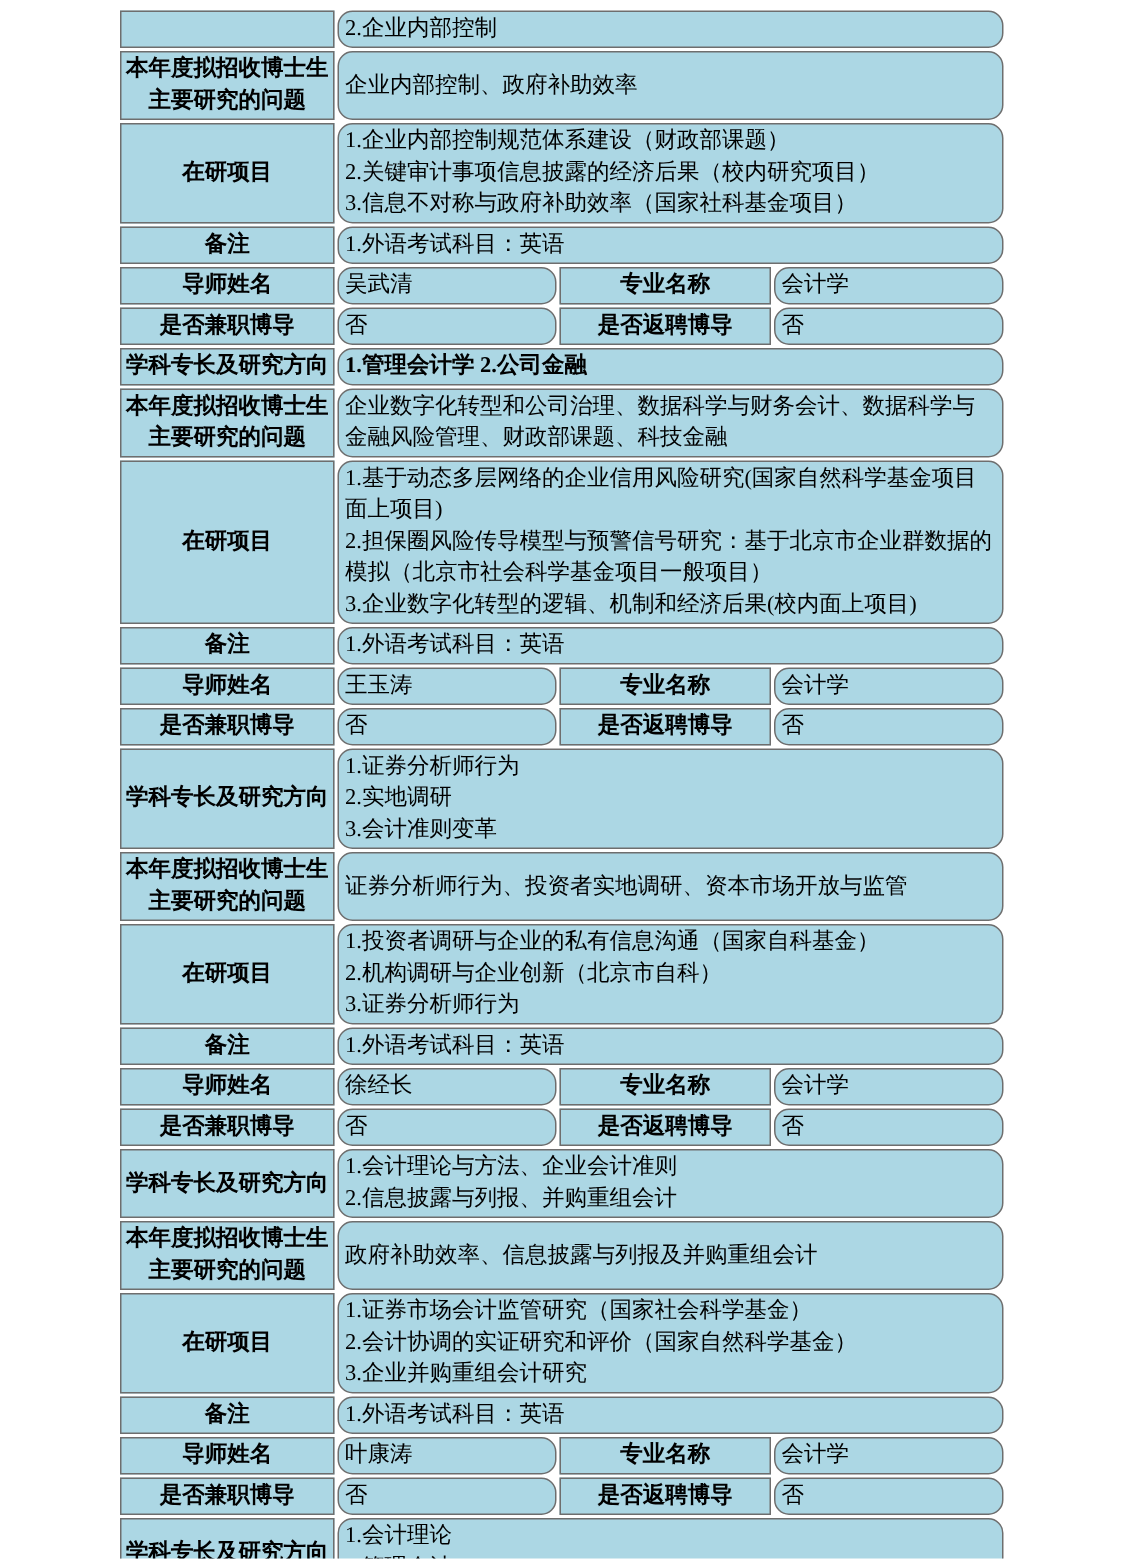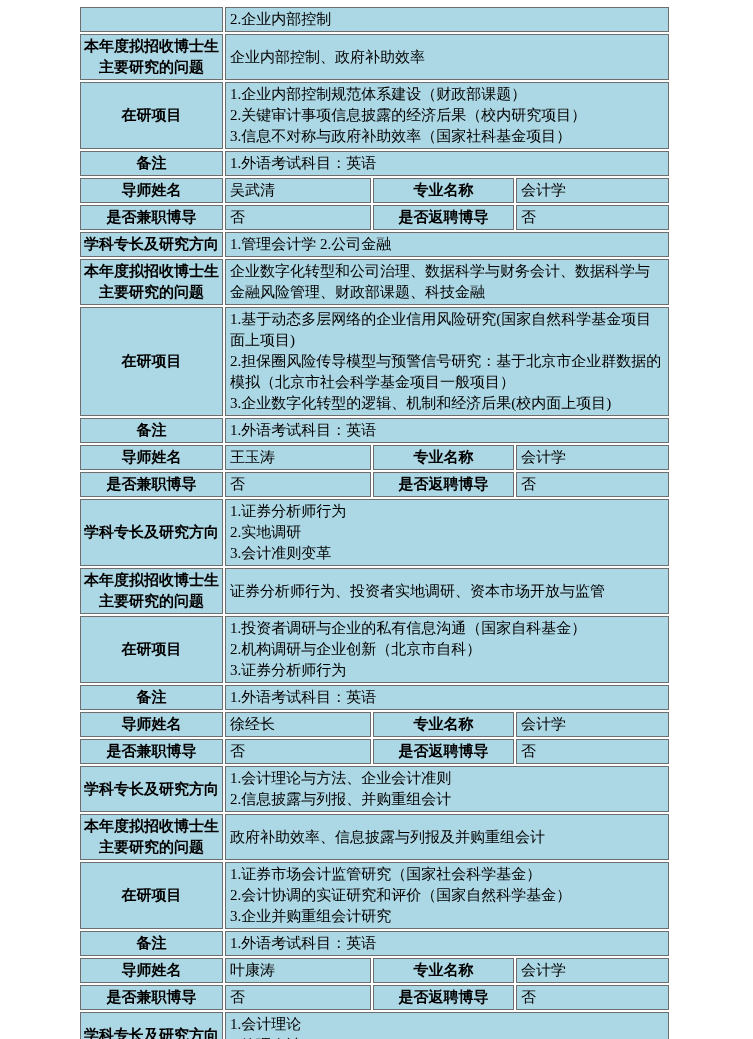--- a/index.html
+++ b/index.html
@@ -34,20 +34,21 @@
   td.label {
     text-align: center;
     font-weight: bold;
     padding: 1px 2px;
     margin-left: 24px;
   }
   td.value {
     text-align: left;
     padding: 0 4px;
     white-space: pre-line;
+    border-radius: 10px;
   }
 </style>
 </head>
 <body>
 
 <div class="page">
   <table class="doc-table">
     <colgroup>
       <col style="width:143px">
       <col style="width:146px">
@@ -80,21 +81,21 @@
           <td class="value" style="height: 21px;">会计学</td>
         </tr>
         <tr>
           <td class="label" style="height: 21px;">是否兼职博导</td>
           <td class="value" style="height: 21px;">否</td>
           <td class="label" style="height: 21px;">是否返聘博导</td>
           <td class="value" style="height: 21px;">否</td>
         </tr>
         <tr>
           <td class="label" style="height: 21px;">学科专长及研究方向</td>
-          <td class="value" colspan="3" style="height: 21px;">1.管理会计学 2.公司金融</td>
+          <td class="value" colspan="3" style="height: 21px; font-weight: bold;">1.管理会计学 2.公司金融</td>
         </tr>
         <tr>
           <td class="label" style="height: 42px;">本年度拟招收博士生主要研究的问题</td>
           <td class="value" colspan="3" style="height: 42px;">企业数字化转型和公司治理、数据科学与财务会计、数据科学与金融风险管理、财政部课题、科技金融</td>
         </tr>
         <tr>
           <td class="label" style="height: 105px;">在研项目</td>
           <td class="value" colspan="3" style="height: 105px;">1.基于动态多层网络的企业信用风险研究(国家自然科学基金项目面上项目)
 2.担保圈风险传导模型与预警信号研究：基于北京市企业群数据的模拟（北京市社会科学基金项目一般项目）
 3.企业数字化转型的逻辑、机制和经济后果(校内面上项目)</td>

